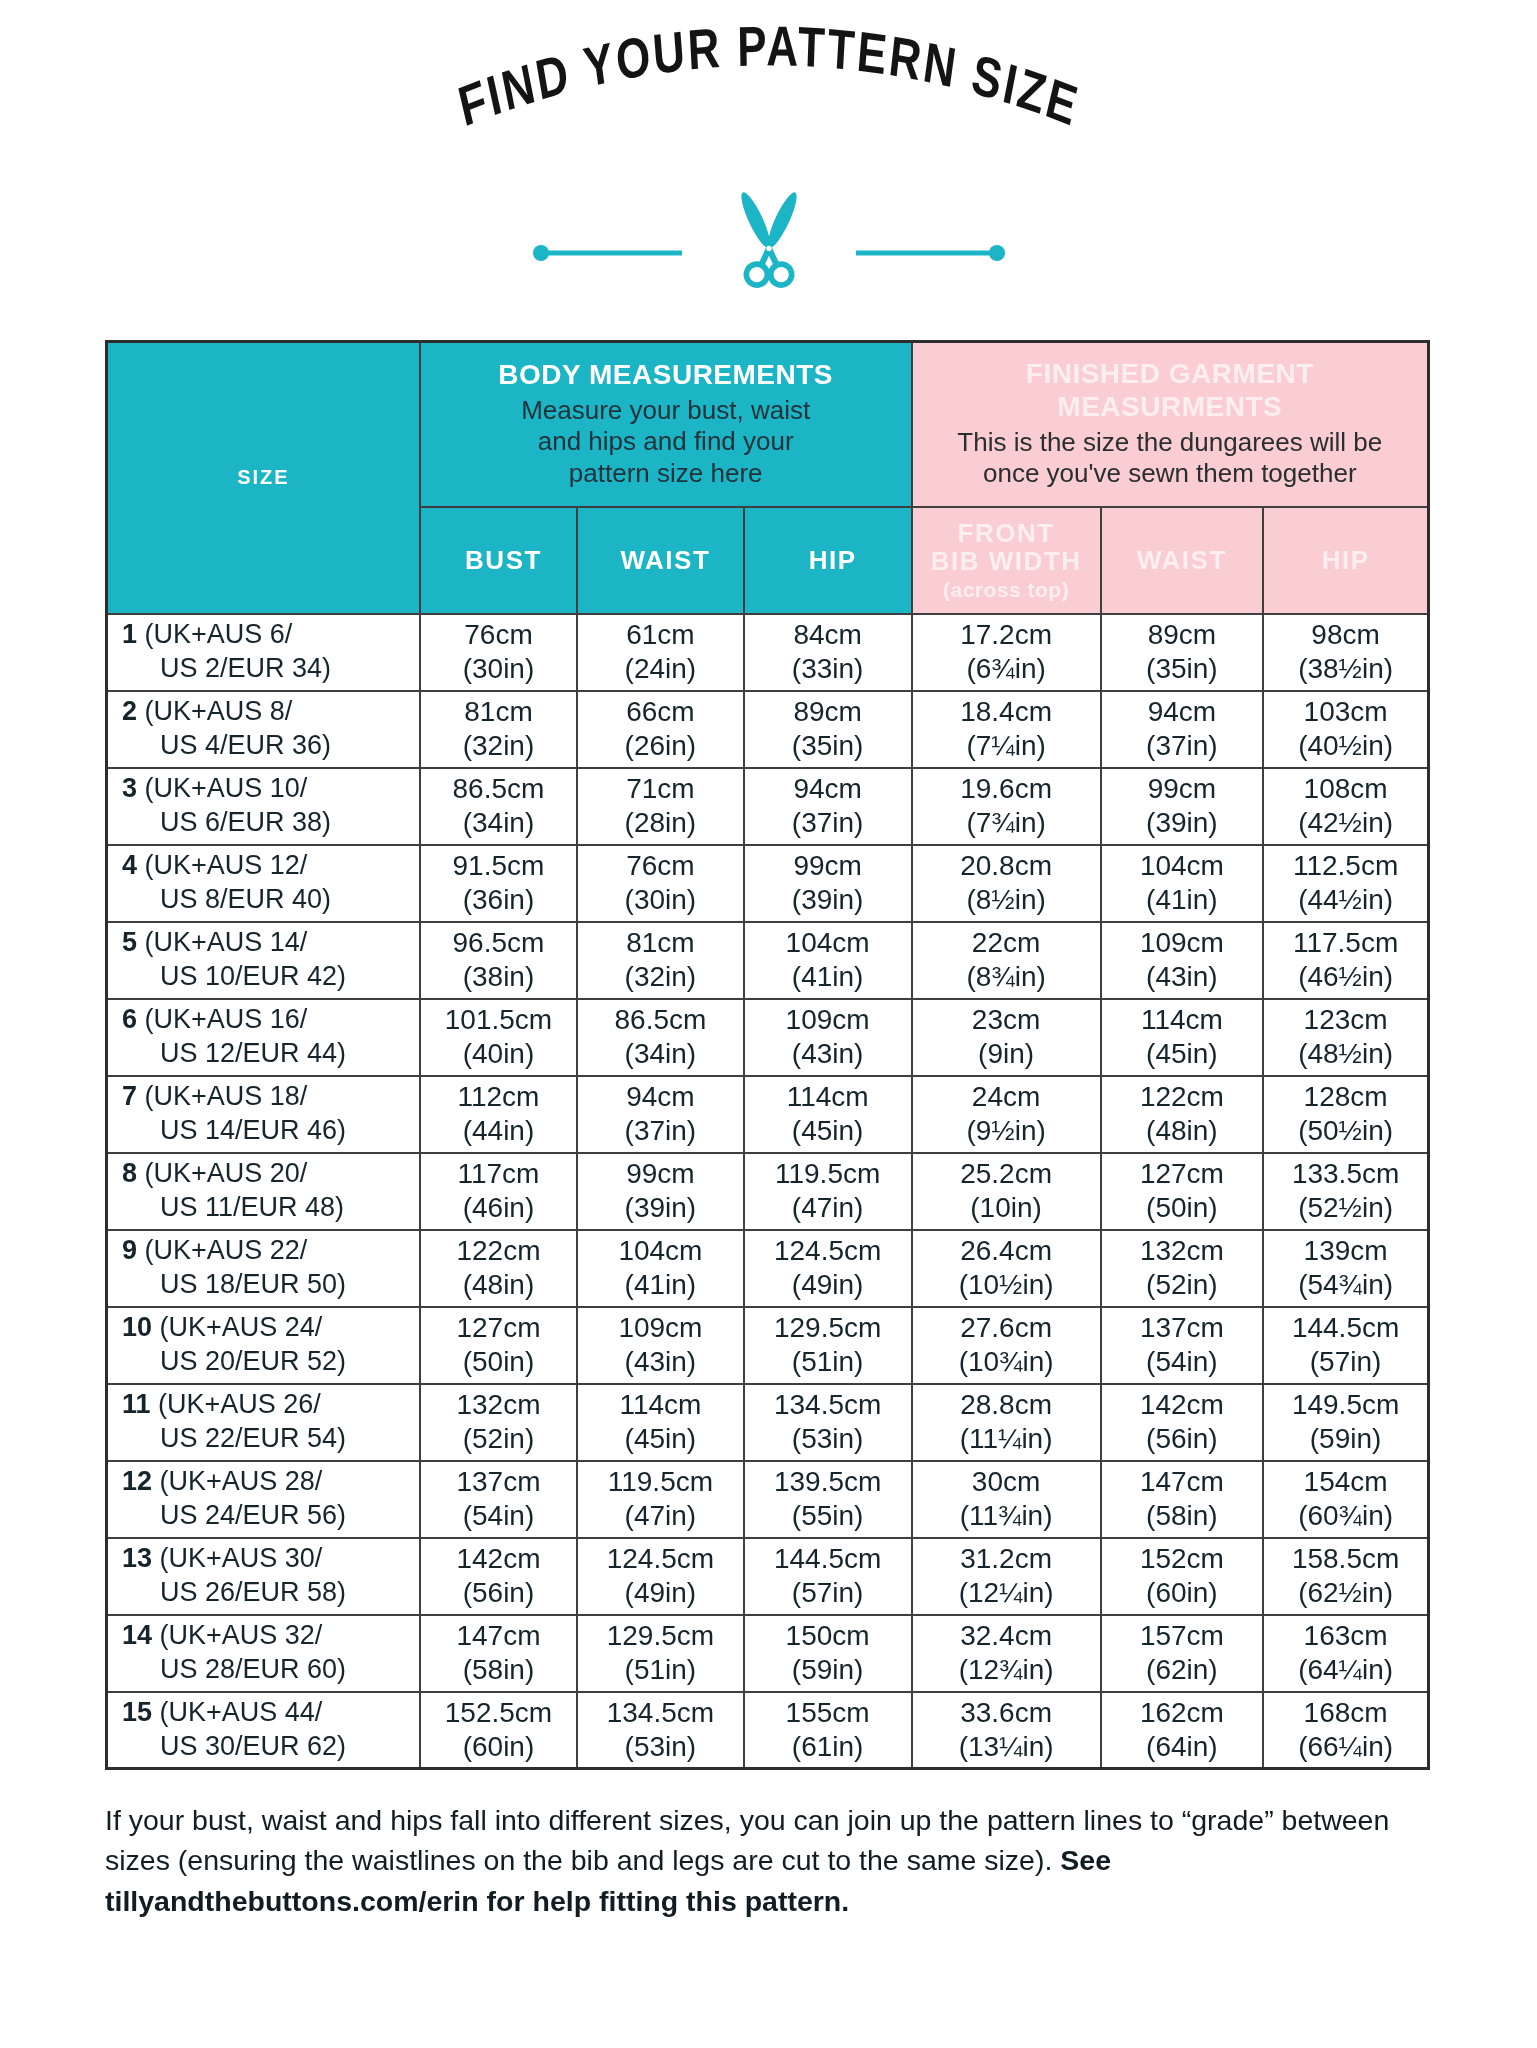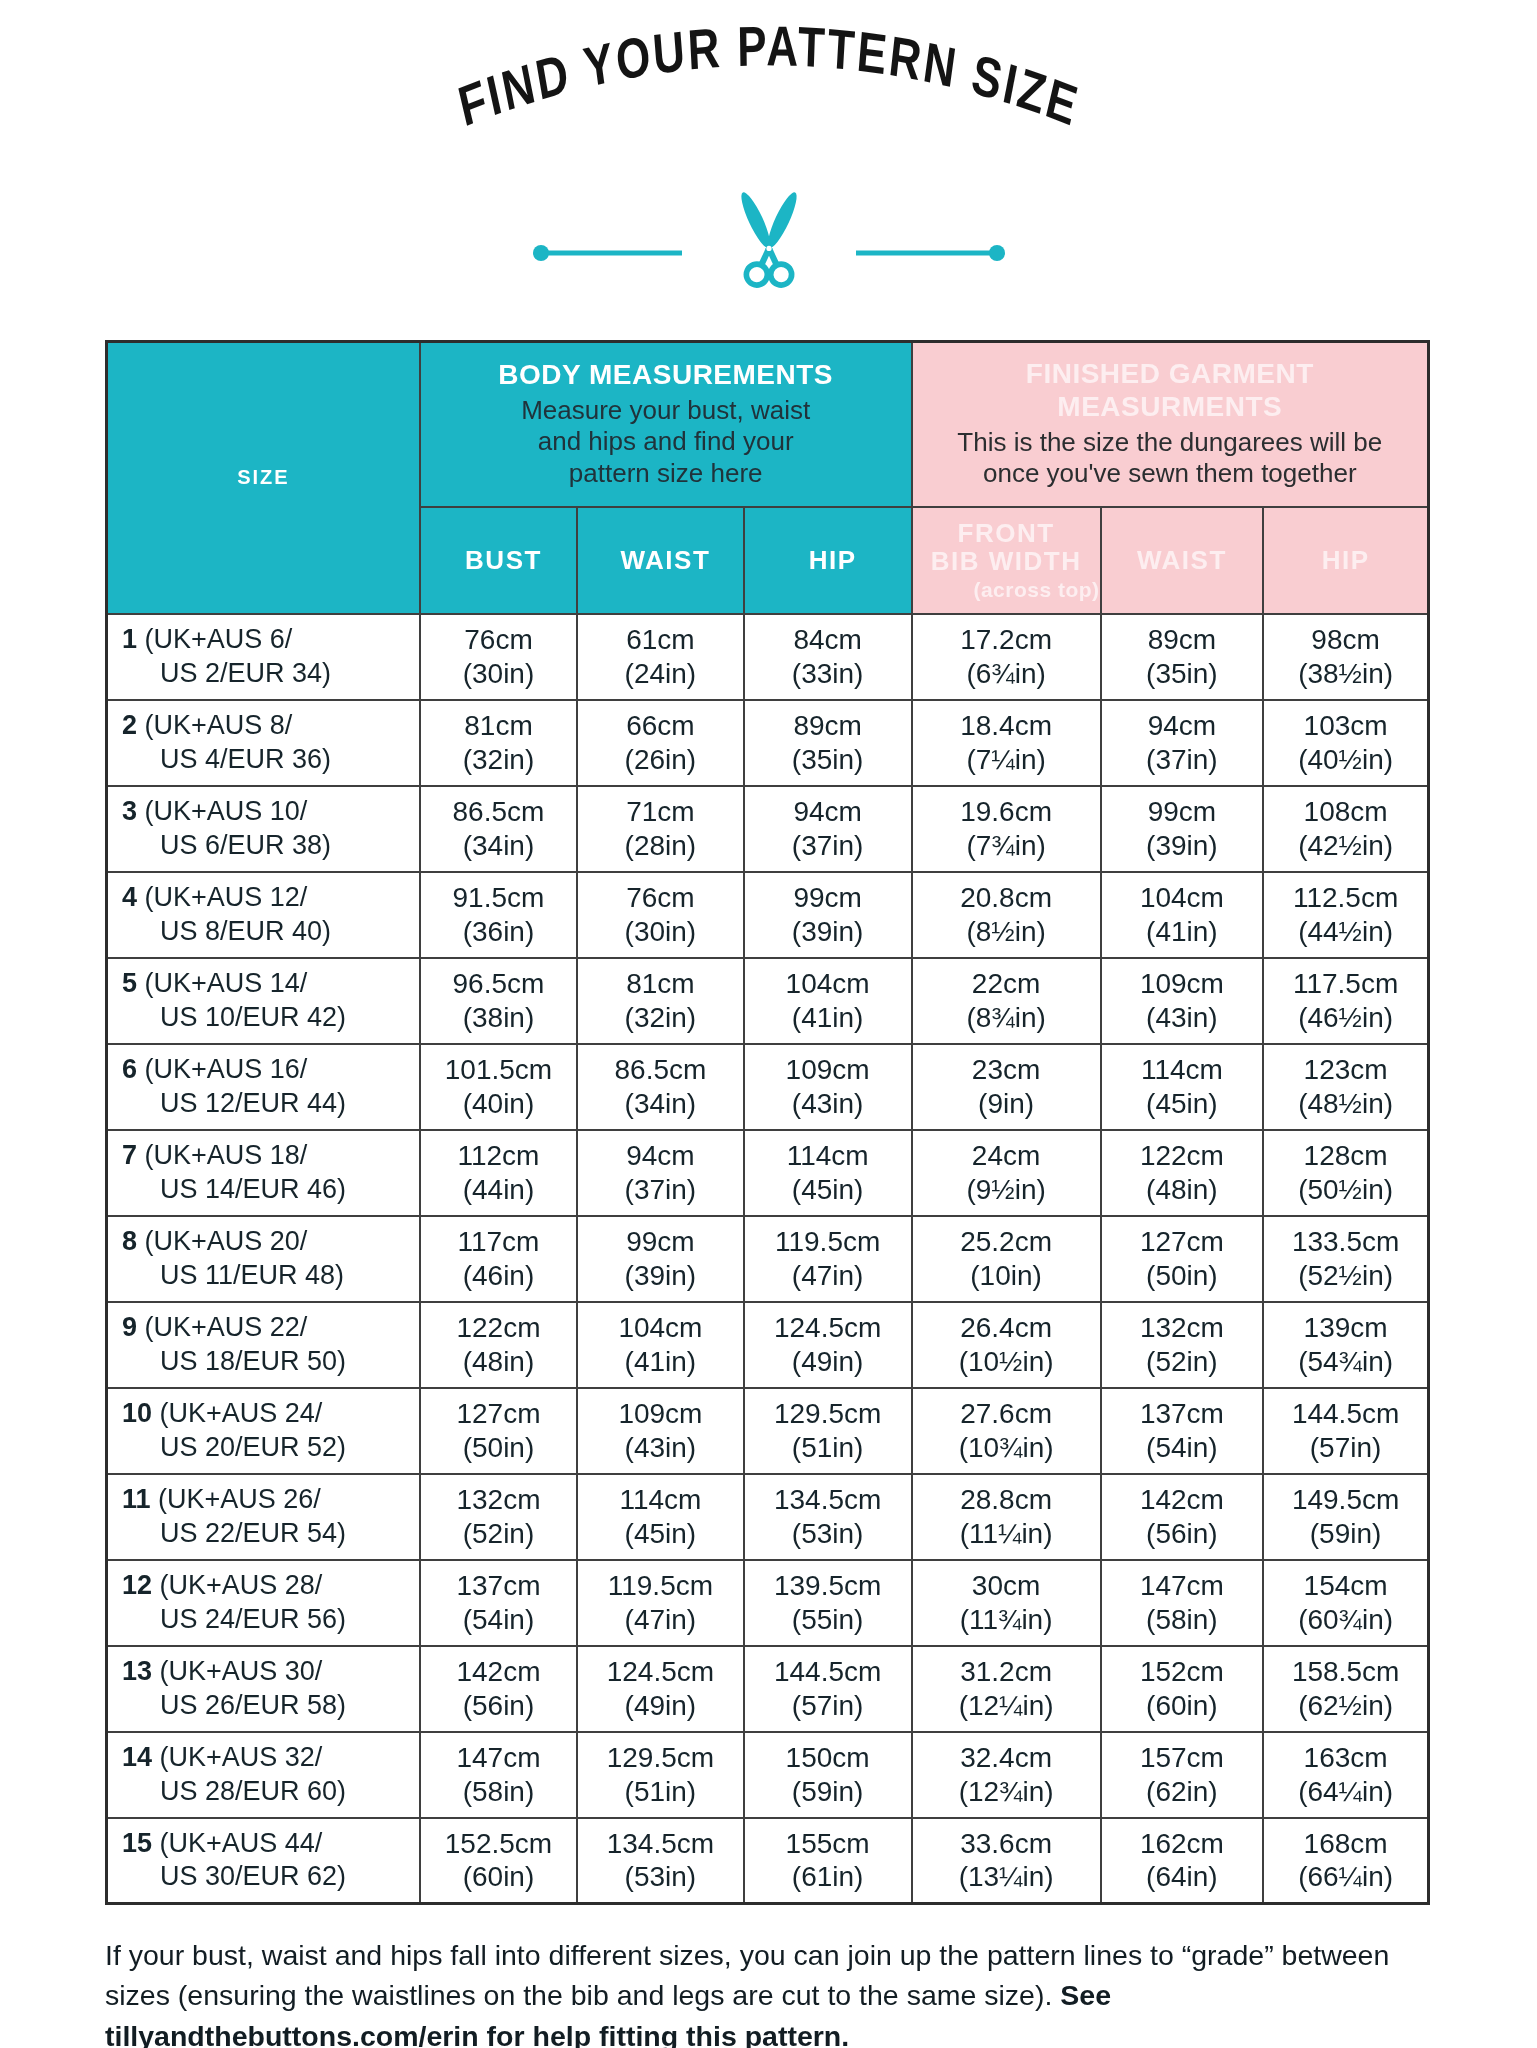--- a/index.html
+++ b/index.html
@@ -46,22 +46,22 @@
   }
   .group-head.teal .group-sub{max-width:330px;}
   .group-head.pink .group-sub{max-width:470px;color:#2b2e30;}
   .sub-head{
     height:107px;text-align:center;vertical-align:middle;
     font-size:26px;letter-spacing:1.5px;line-height:1.1;
   }
   .sub-head.teal{background:var(--teal);color:#ffffff;padding-left:10px;}
   .sub-head.pink{background:var(--pink);color:#fdeef0;}
   .sub-head .two-line{white-space:pre-line;display:block;}
-  .sub-head .note{display:block;font-size:21px;font-weight:bold;letter-spacing:.5px;margin-top:2px;text-align:right;}
-  tbody tr{height:86px;}
+  .sub-head .note{display:block;font-size:21px;font-weight:bold;letter-spacing:.5px;margin-top:2px;}
+  tbody tr{height:77px;}
   tbody th.size-cell{
     background:#ffffff;text-align:left;vertical-align:middle;
     font-weight:normal;font-size:27px;line-height:1.25;padding-left:14px;color:#16242b;
   }
   tbody th.size-cell strong{font-weight:bold;}
   .sz2{padding-left:38px;}
   tbody td{
     background:#ffffff;text-align:center;vertical-align:middle;
     font-size:28px;line-height:1.2;color:#16242b;
   }

